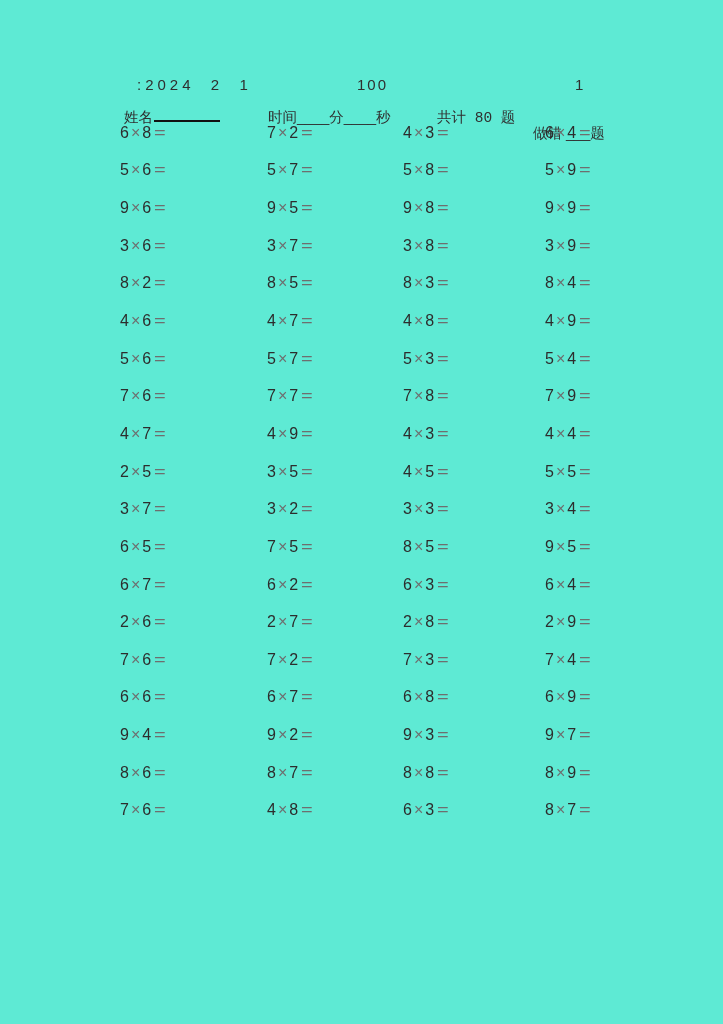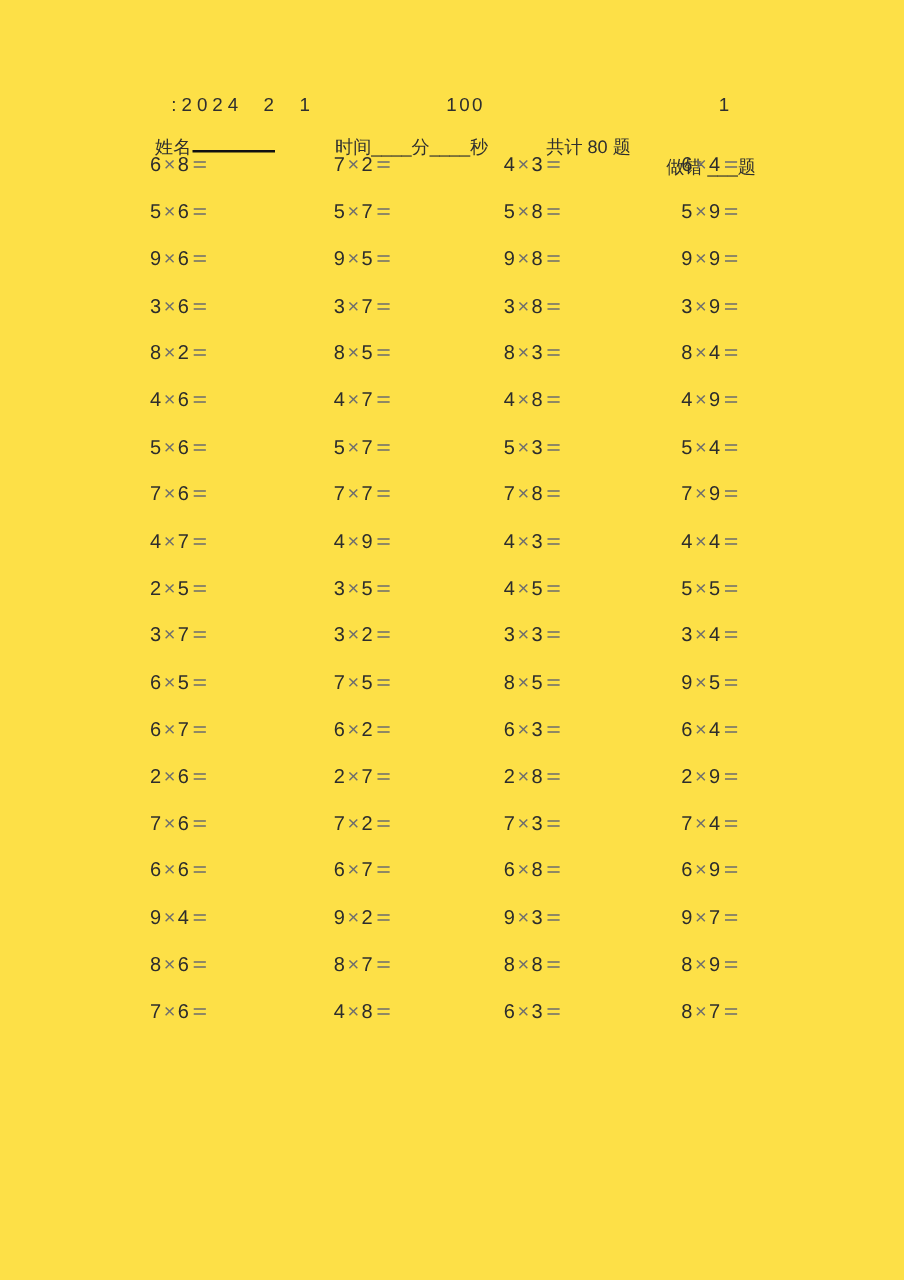--- a/index.html
+++ b/index.html
@@ -1,36 +1,36 @@
 <!DOCTYPE html>
 <html><head>
 <meta charset="utf-8">
 <style>
   * { margin: 0; padding: 0; box-sizing: border-box; }
   html, body { background: #e8e8e8; }
   .page {
     position: relative;
     width: 723px;
     height: 1024px;
-    background: #fde047;
+    background: #5eead4;
     font-family: "Liberation Sans", "DejaVu Sans", sans-serif;
     color: #2d2d2d;
     overflow: hidden;
   }
   
   .date-line { position: absolute; top: 76px; left: 0; width: 100%; height: 20px; font-size: 15px; color: #2f2f2f; }
   .date-left   { position: absolute; left: 137px; letter-spacing: 4px; white-space: pre; }
   .date-center { position: absolute; left: 357px; letter-spacing: 2px; }
   .date-right  { position: absolute; left: 575px; letter-spacing: 1px; }
   
   .info-line { position: absolute; top: 108px; left: 0; width: 100%; height: 22px; font-size: 14.5px; color: #2f2f2f; }
   .name-group  { position: absolute; left: 124px; }
   .name-blank  { display: inline-block; width: 66px; height: 14px; border-bottom: 2px solid #111; vertical-align: baseline; margin-left: 1px; }
   .time-group  { position: absolute; left: 268px; white-space: pre; }
-  .total-group { position: absolute; left: 437px; white-space: pre; }
+  .total-group { position: absolute; left: 437px; white-space: pre; font-family: Liberation Mono, monospace; }
   .wrong-group { position: absolute; left: 533px; white-space: pre; margin-top: 16px; }
   
   .grid {
     position: absolute;
     left: 120px;
     top: 114px;
     display: grid;
     grid-template-columns: 147px 136px 142px 90px;
     grid-auto-rows: 37.65px;
     align-items: center;

